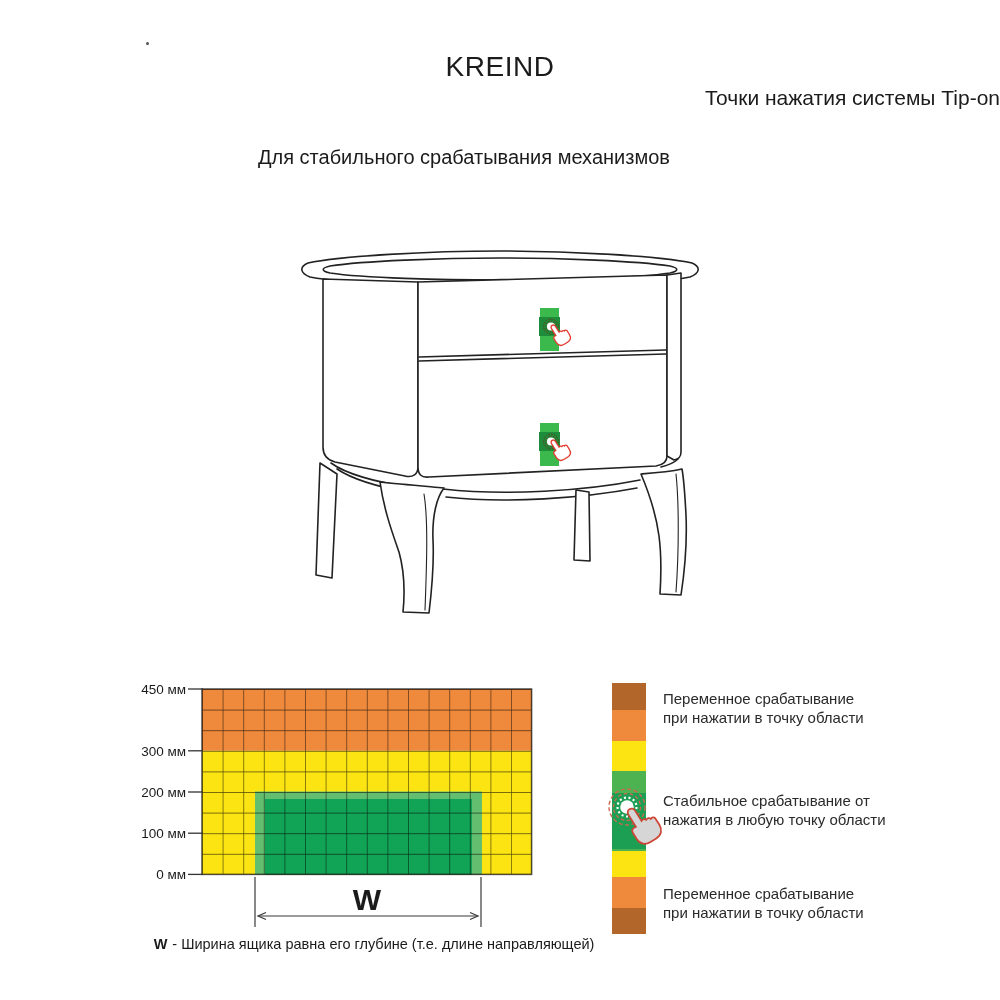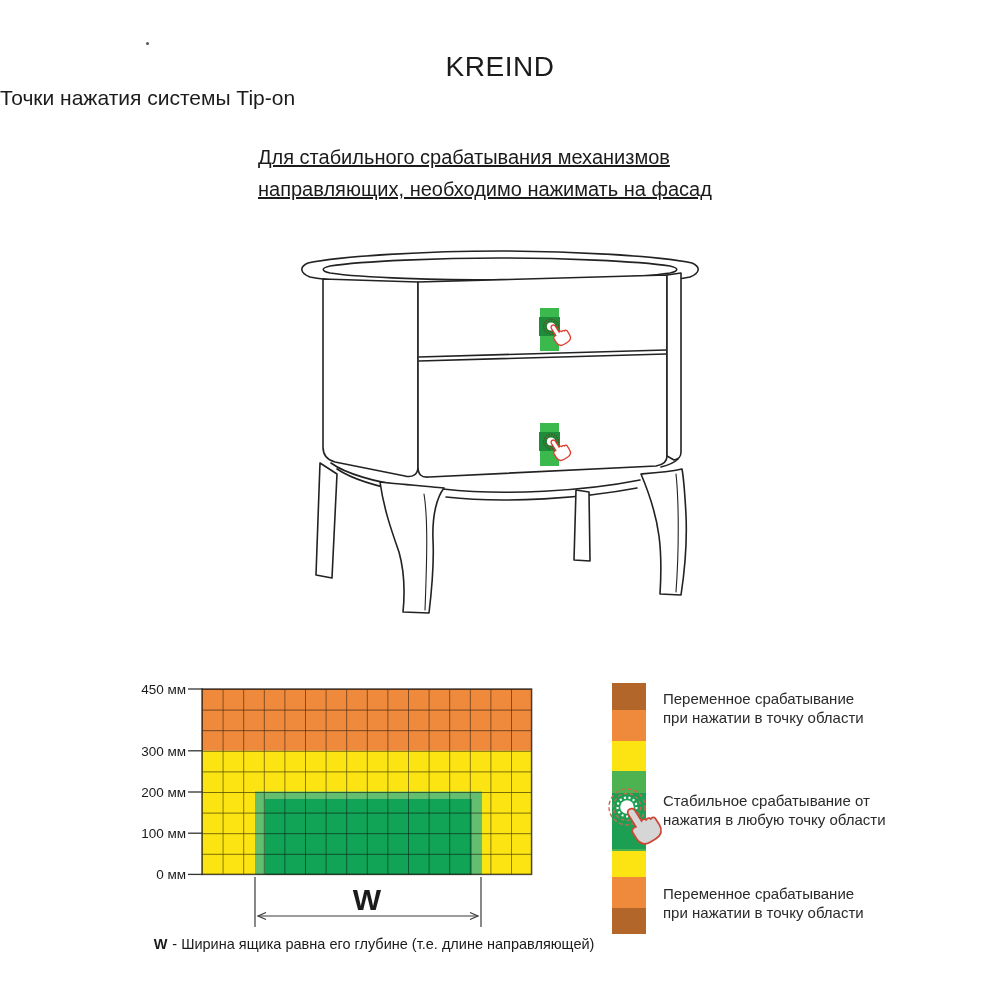--- a/index.html
+++ b/index.html
@@ -2,41 +2,40 @@
 <html><head>
 <meta charset="utf-8">
 <style>
   html,body{margin:0;padding:0;}
   body{
     width:1000px;height:1000px;position:relative;background:#ffffff;
     font-family:"Liberation Sans",sans-serif;color:#1b1b1b;overflow:hidden;
   }
   .abs{position:absolute;}
   #page-title{left:0;top:51px;width:1000px;text-align:center;font-size:28px;letter-spacing:.5px;}
-  #page-subtitle{left:0;top:86px;width:1000px;text-align:left;font-size:21px;}
-  #intro-text{left:258px;top:141px;font-size:20px;line-height:32px;white-space:nowrap;text-decoration:underline;}
+  #page-subtitle{left:0;top:86px;width:1000px;text-align:right;font-size:21px;}
+  #intro-text{left:258px;top:141px;font-size:20px;line-height:32px;white-space:nowrap;}
   #stray-mark{left:146px;top:42px;width:3px;height:3px;background:#555;border-radius:50%;}
   svg text{font-family:"Liberation Sans",sans-serif;fill:#1b1b1b;}
   .axis-label{font-size:13.5px;}
   .w-label{font-size:30px;font-weight:bold;}
   .note-text{font-size:14.5px;}
   .legend-text{font-size:15px;fill:#2a2a2a;}
   .gridlines{mix-blend-mode:multiply;}
 </style>
 </head>
 <body>
 
 <div class="abs" id="stray-mark"></div>
 
 <div class="abs" id="page-title">KREIND</div>
 <div class="abs" id="page-subtitle">Точки нажатия системы Tip-on</div>
 
 <div class="abs" id="intro-text">
   <div>Для стабильного срабатывания механизмов</div>
-  <div>направляющих, необходимо нажимать на фасад</div>
 </div>
 
 <svg class="abs" style="left:240px;top:230px" width="520" height="400" viewBox="240 230 520 400">
   <defs>
     <path id="hand" d="M -2.3,0.6 C -2.3,-1.0 -1.2,-2.0 0.1,-2.0 C 1.5,-2.0 2.6,-1.0 2.6,0.6
       L 2.6,8.2 C 3.8,7.6 5.0,8.0 5.4,9.2 C 6.6,8.6 7.8,9.0 8.2,10.2 C 9.4,9.7 10.5,10.2 10.8,11.5
       L 10.8,16.2 C 10.8,20.0 8.3,22.4 4.6,22.4 L 0.4,22.4 C -3.3,22.4 -5.9,20.1 -5.9,16.4
       L -5.9,11.6 C -5.9,10.1 -4.8,9.2 -3.3,9.4 L -2.3,9.5 Z"></path>
   </defs>
 

